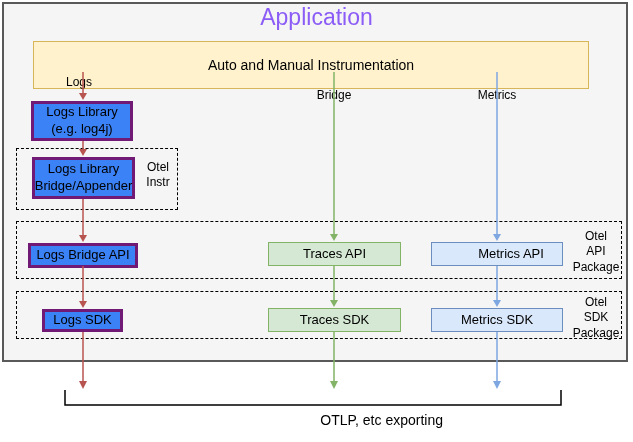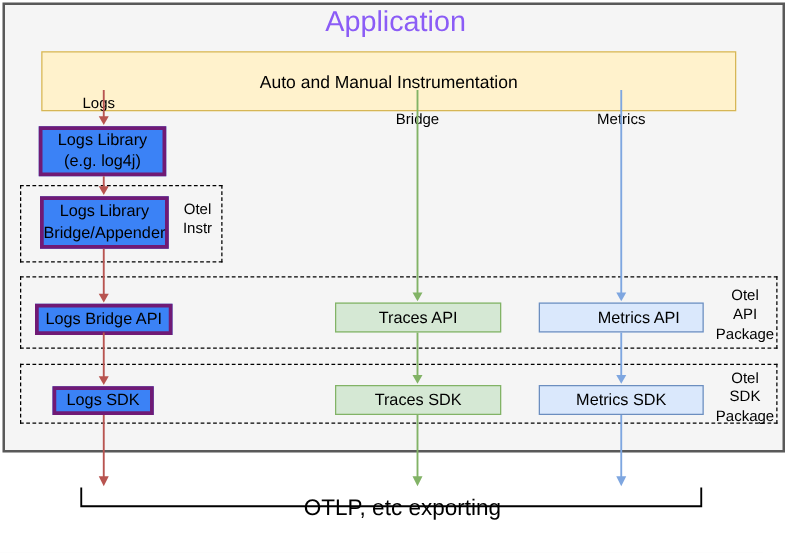--- a/index.html
+++ b/index.html
@@ -50,22 +50,22 @@
 
   .group-label {
     position: absolute; font-size: 12px; line-height: 1.28; text-align: center;
     white-space: pre-line; z-index: 2;
   }
   .otel-instr-label  { left: 137px; top: 160px; width: 42px; }
   .api-package-label { left: 570px; top: 229px; width: 52px; }
   .sdk-package-label { left: 570px; top: 295px; width: 52px; }
 
   .otlp-label {
-    position: absolute; left: 243px; top: 396px; width: 200px;
-    text-align: left; font-size: 18px;
+    position: absolute; left: 243px; top: 412px; width: 200px;
+    text-align: right; font-size: 14px;
   }
 
   svg.overlay {
     position: absolute; left: 0; top: 0; width: 633px; height: 442px;
     z-index: 3; pointer-events: none;
   }
 </style>
 </head>
 <body>
 

